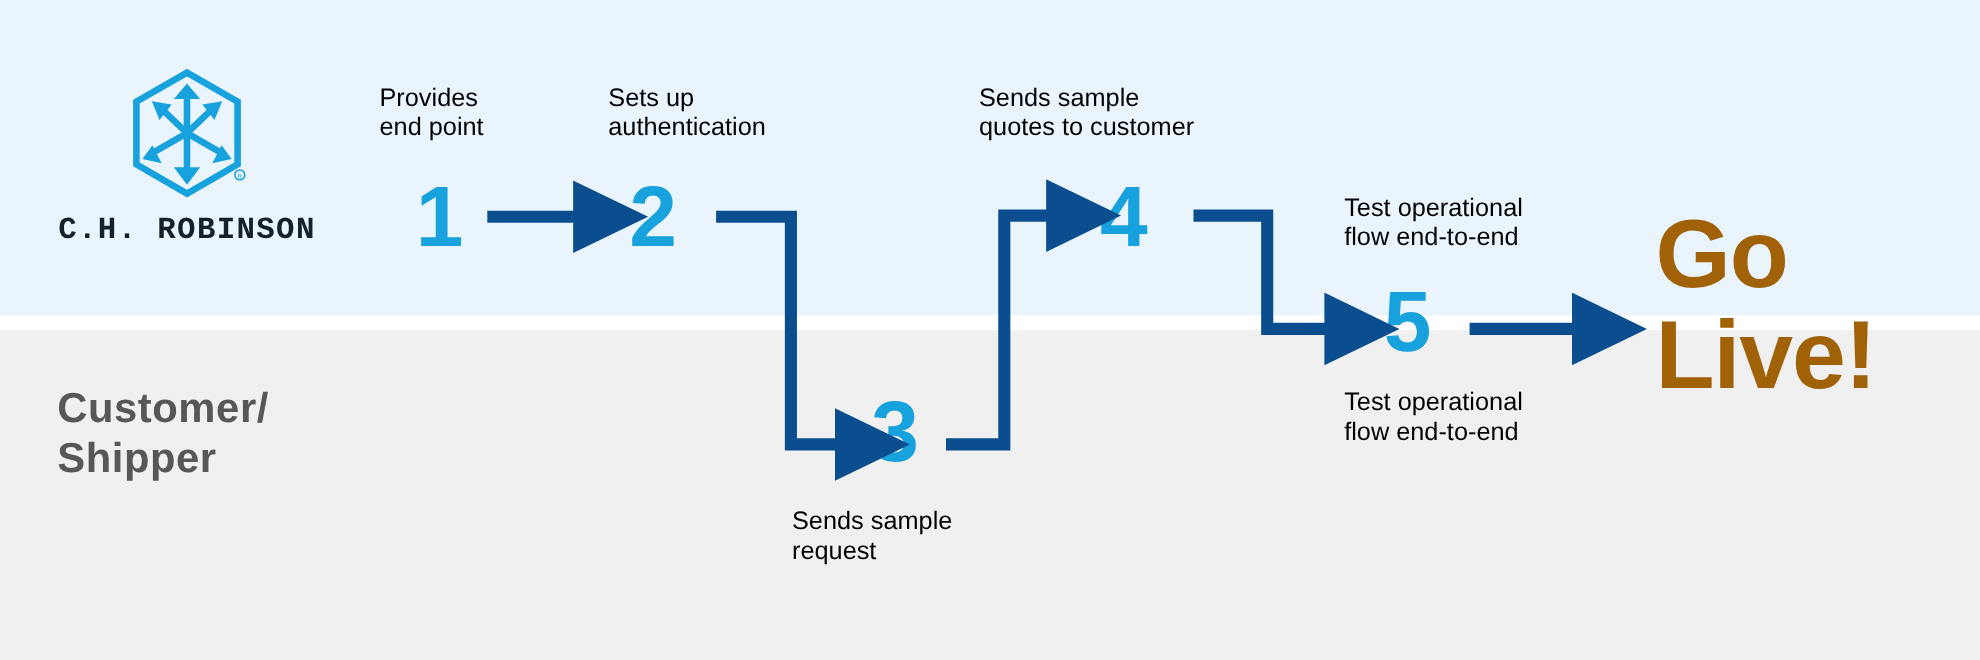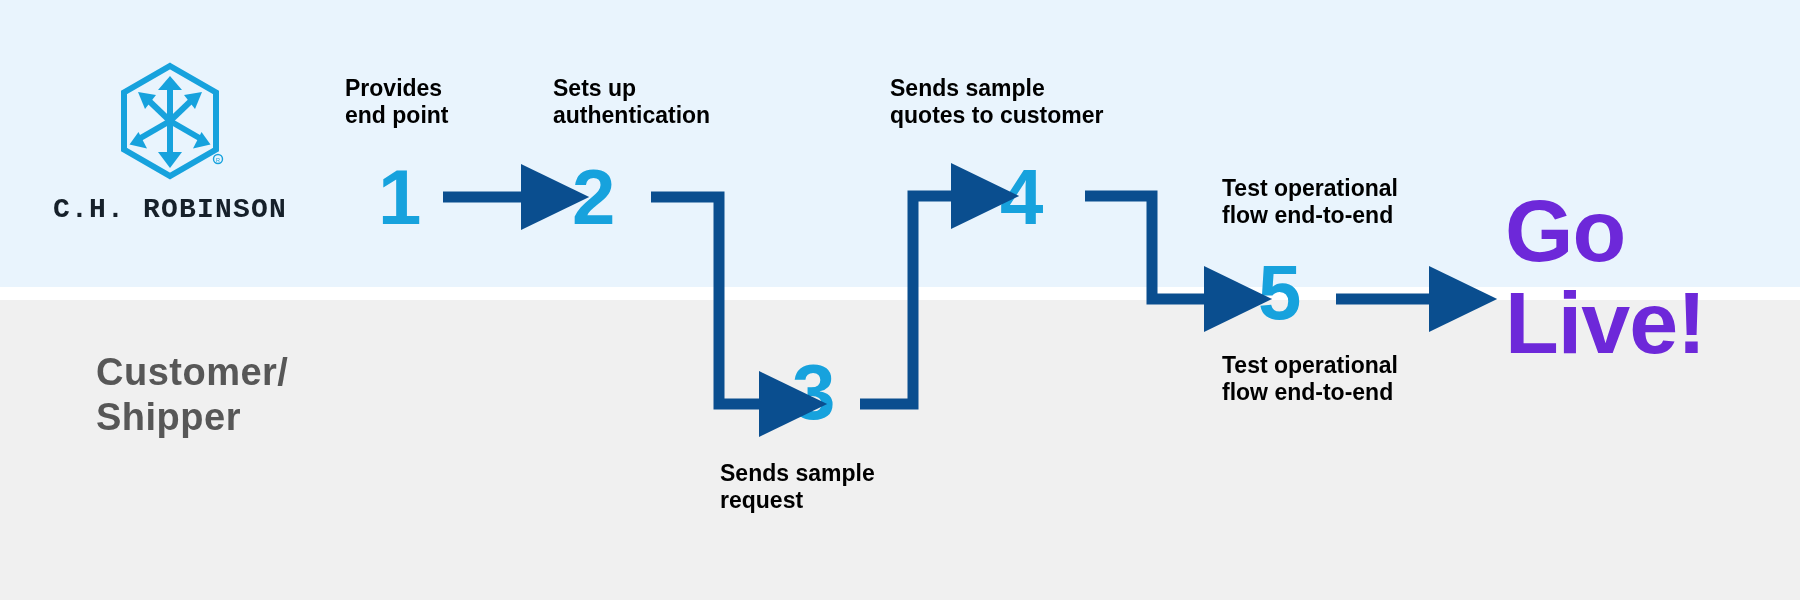--- a/index.html
+++ b/index.html
@@ -58,27 +58,26 @@
   
   .section-label {
     position: absolute;
     left: 52px; top: 350px;
     width: 300px;
     font-weight: bold;
     font-size: 38px;
     line-height: 1.18;
     color: #575757;
     letter-spacing: 0.5px;
-    margin-left: 44px;
   }
 
   
   .caption {
     position: absolute;
-    font-weight: bold;
+    font-weight: normal;
     font-size: 23px;
     line-height: 1.18;
     color: #000000;
     white-space: pre-line;
   }
 
   
   .step-num {
     position: absolute;
     font-weight: bold;
@@ -87,21 +86,21 @@
     color: #17a2dd;
   }
 
   
   .go-live {
     position: absolute;
     left: 1505px; top: 185px;
     font-weight: bold;
     font-size: 88px;
     line-height: 1.05;
-    color: #6d28d9;
+    color: #a16207;
     letter-spacing: -1px;
     white-space: pre-line;
   }
 
   
   #connectors {
     position: absolute;
     left: 0; top: 0;
     width: 1800px; height: 600px;
     pointer-events: none;

